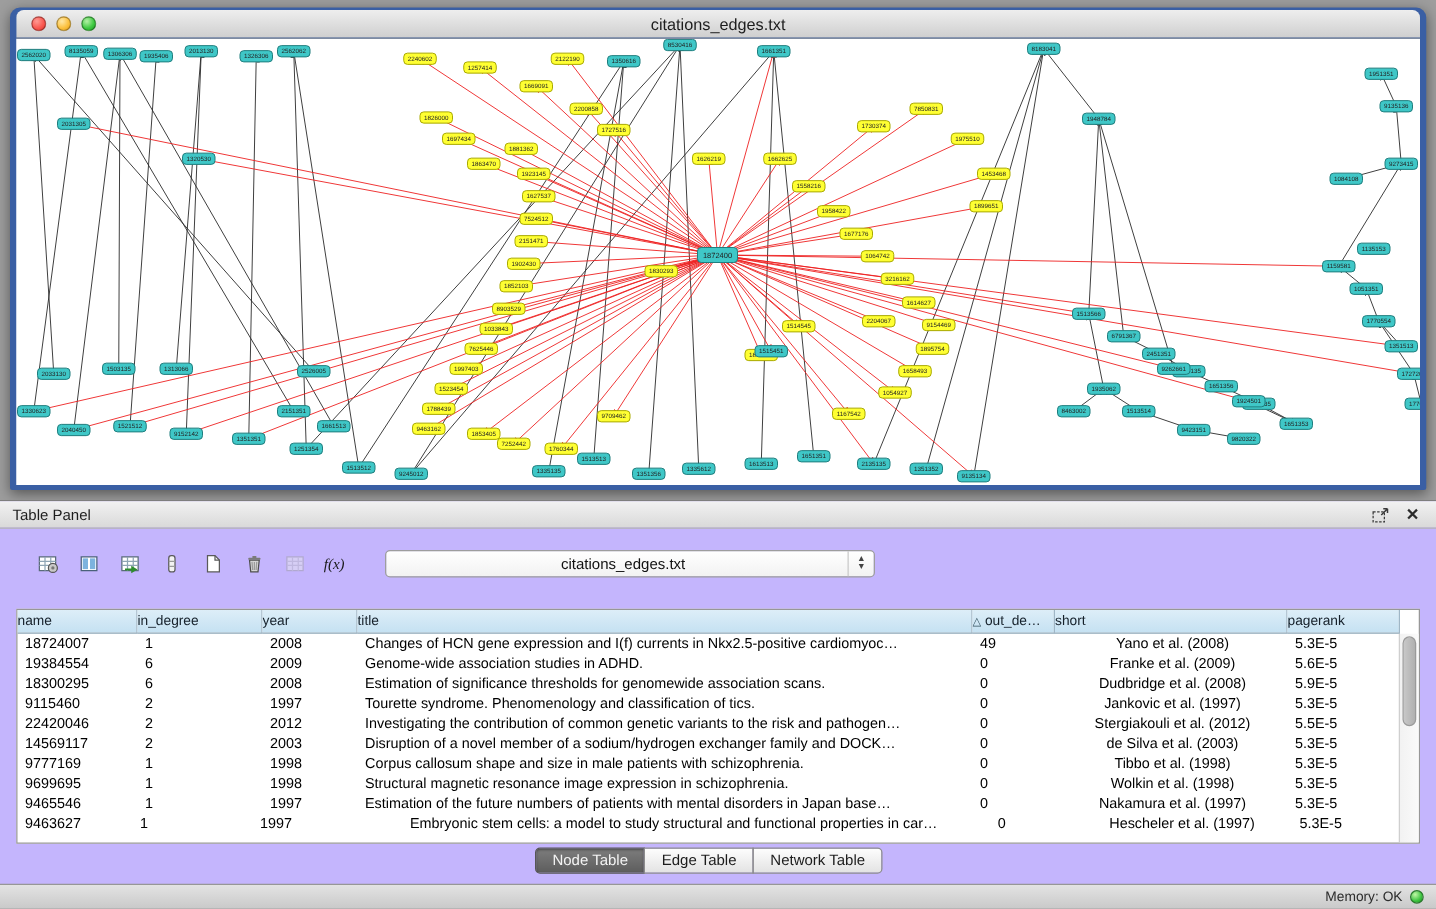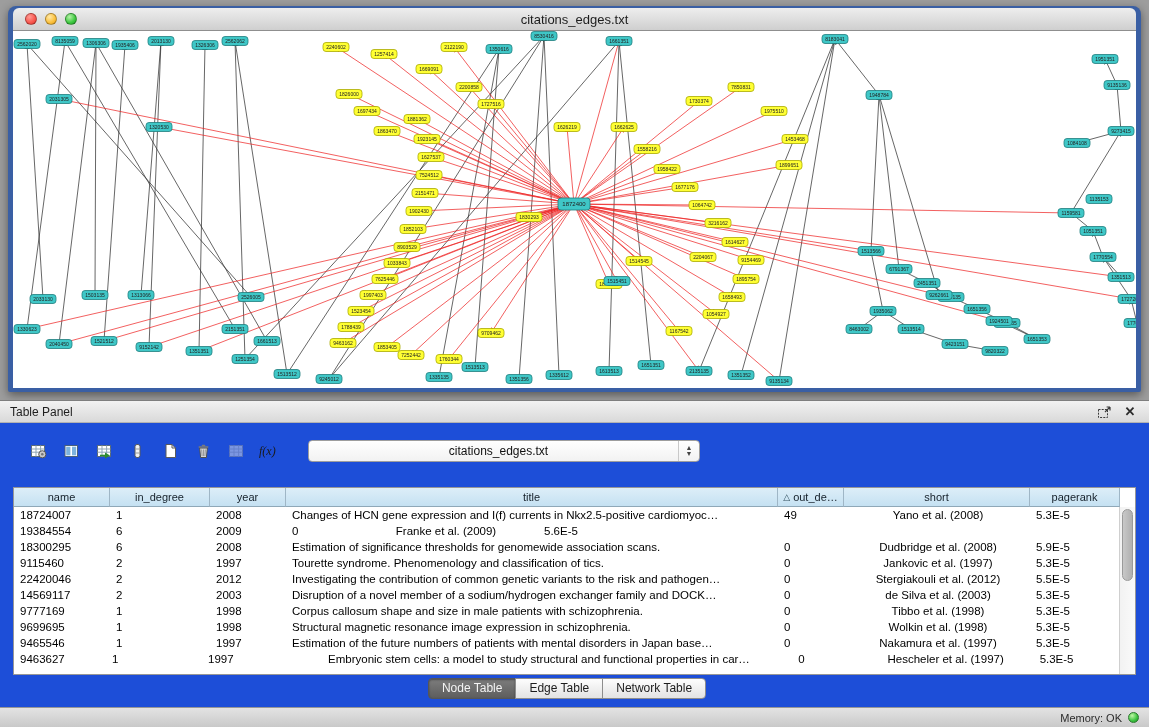--- a/index.html
+++ b/index.html
@@ -25,21 +25,21 @@
   .light.red{background:radial-gradient(circle at 35% 30%,#ff9b94,#f9564e 60%,#d8382f);}
   .light.yellow{background:radial-gradient(circle at 35% 30%,#ffe9a8,#fbbf3a 60%,#dd9c1d);}
   .light.green{background:radial-gradient(circle at 35% 30%,#b6f2a8,#3cc83f 60%,#259a2b);}
   .title-text{position:absolute;left:0;right:0;text-align:center;font-size:13px;color:#1d1d1d;}
   .net-canvas{background:#ffffff;height:calc(100% - 22px);overflow:hidden;}
   .net-canvas svg{display:block;}
 
   
   .table-panel{
     position:absolute;left:0;top:400px;width:1149px;height:307px;
-    background:#1d4ed8;border-top:1px solid #7e7e7e;
+    background:#c4b5fd;border-top:1px solid #7e7e7e;
   }
   .panel-titlebar{
     height:21px;background:linear-gradient(#f2f2f2,#d9d9d9);
     border-bottom:1px solid #b2b2b2;display:flex;align-items:center;
     padding:0 10px;font-size:12px;color:#1e1e1e;
   }
   .panel-title{flex:0 0 auto;}
   .panel-spacer{flex:1;}
   .panel-btn{width:18px;height:16px;display:flex;align-items:center;justify-content:center;margin-left:8px;cursor:default;}
   .panel-close{font-size:13px;font-weight:bold;color:#2b2b2b;}
@@ -59,21 +59,21 @@
 
   .table-wrap{
     position:absolute;left:13px;right:13px;top:86px;height:186px;
     background:#fff;border:1px solid #979797;overflow:hidden;
   }
   .thead{display:flex;height:19px;}
   .th{
     box-sizing:border-box;height:19px;
     background:linear-gradient(#ddeef8,#c5e1f2);
     border-right:1px solid #9fb6c6;border-bottom:1px solid #8fa8b8;
-    display:flex;align-items:center;justify-content:center;
+    display:flex;align-items:center;justify-content:flex-start;
     font-size:11px;color:#15202a;overflow:hidden;white-space:nowrap;
   }
   .th .sort{font-size:9px;margin-right:3px;color:#33505f;}
   .tbody{position:absolute;left:0;right:15px;top:19px;bottom:0;overflow:hidden;}
   .tr{display:flex;height:16px;line-height:16px;}
   .td{
     box-sizing:border-box;font-size:11.5px;color:#000;
     overflow:hidden;white-space:nowrap;padding:0 4px 0 6px;
   }
   .td.center{text-align:center;}
@@ -812,20 +812,21 @@
           <div class="td" style="width: 76px;">2008</div>
           <div class="td" style="width: 492px;">Changes of HCN gene expression and I(f) currents in Nkx2.5-positive cardiomyoc…</div>
           <div class="td" style="width: 66px;">49</div>
           <div class="td center" style="width: 186px;">Yano et al. (2008)</div>
           <div class="td" style="width: 90px;">5.3E-5</div>
         </div>
         <div class="tr">
           <div class="td" style="width: 96px;">19384554</div>
           <div class="td" style="width: 100px;">6</div>
           <div class="td" style="width: 76px;">2009</div>
+          <div class="td" style="width: 492px;">Genome-wide association studies in ADHD.</div>
           <div class="td" style="width: 66px;">0</div>
           <div class="td center" style="width: 186px;">Franke et al. (2009)</div>
           <div class="td" style="width: 90px;">5.6E-5</div>
         </div>
         <div class="tr">
           <div class="td" style="width: 96px;">18300295</div>
           <div class="td" style="width: 100px;">6</div>
           <div class="td" style="width: 76px;">2008</div>
           <div class="td" style="width: 492px;">Estimation of significance thresholds for genomewide association scans.</div>
           <div class="td" style="width: 66px;">0</div>

